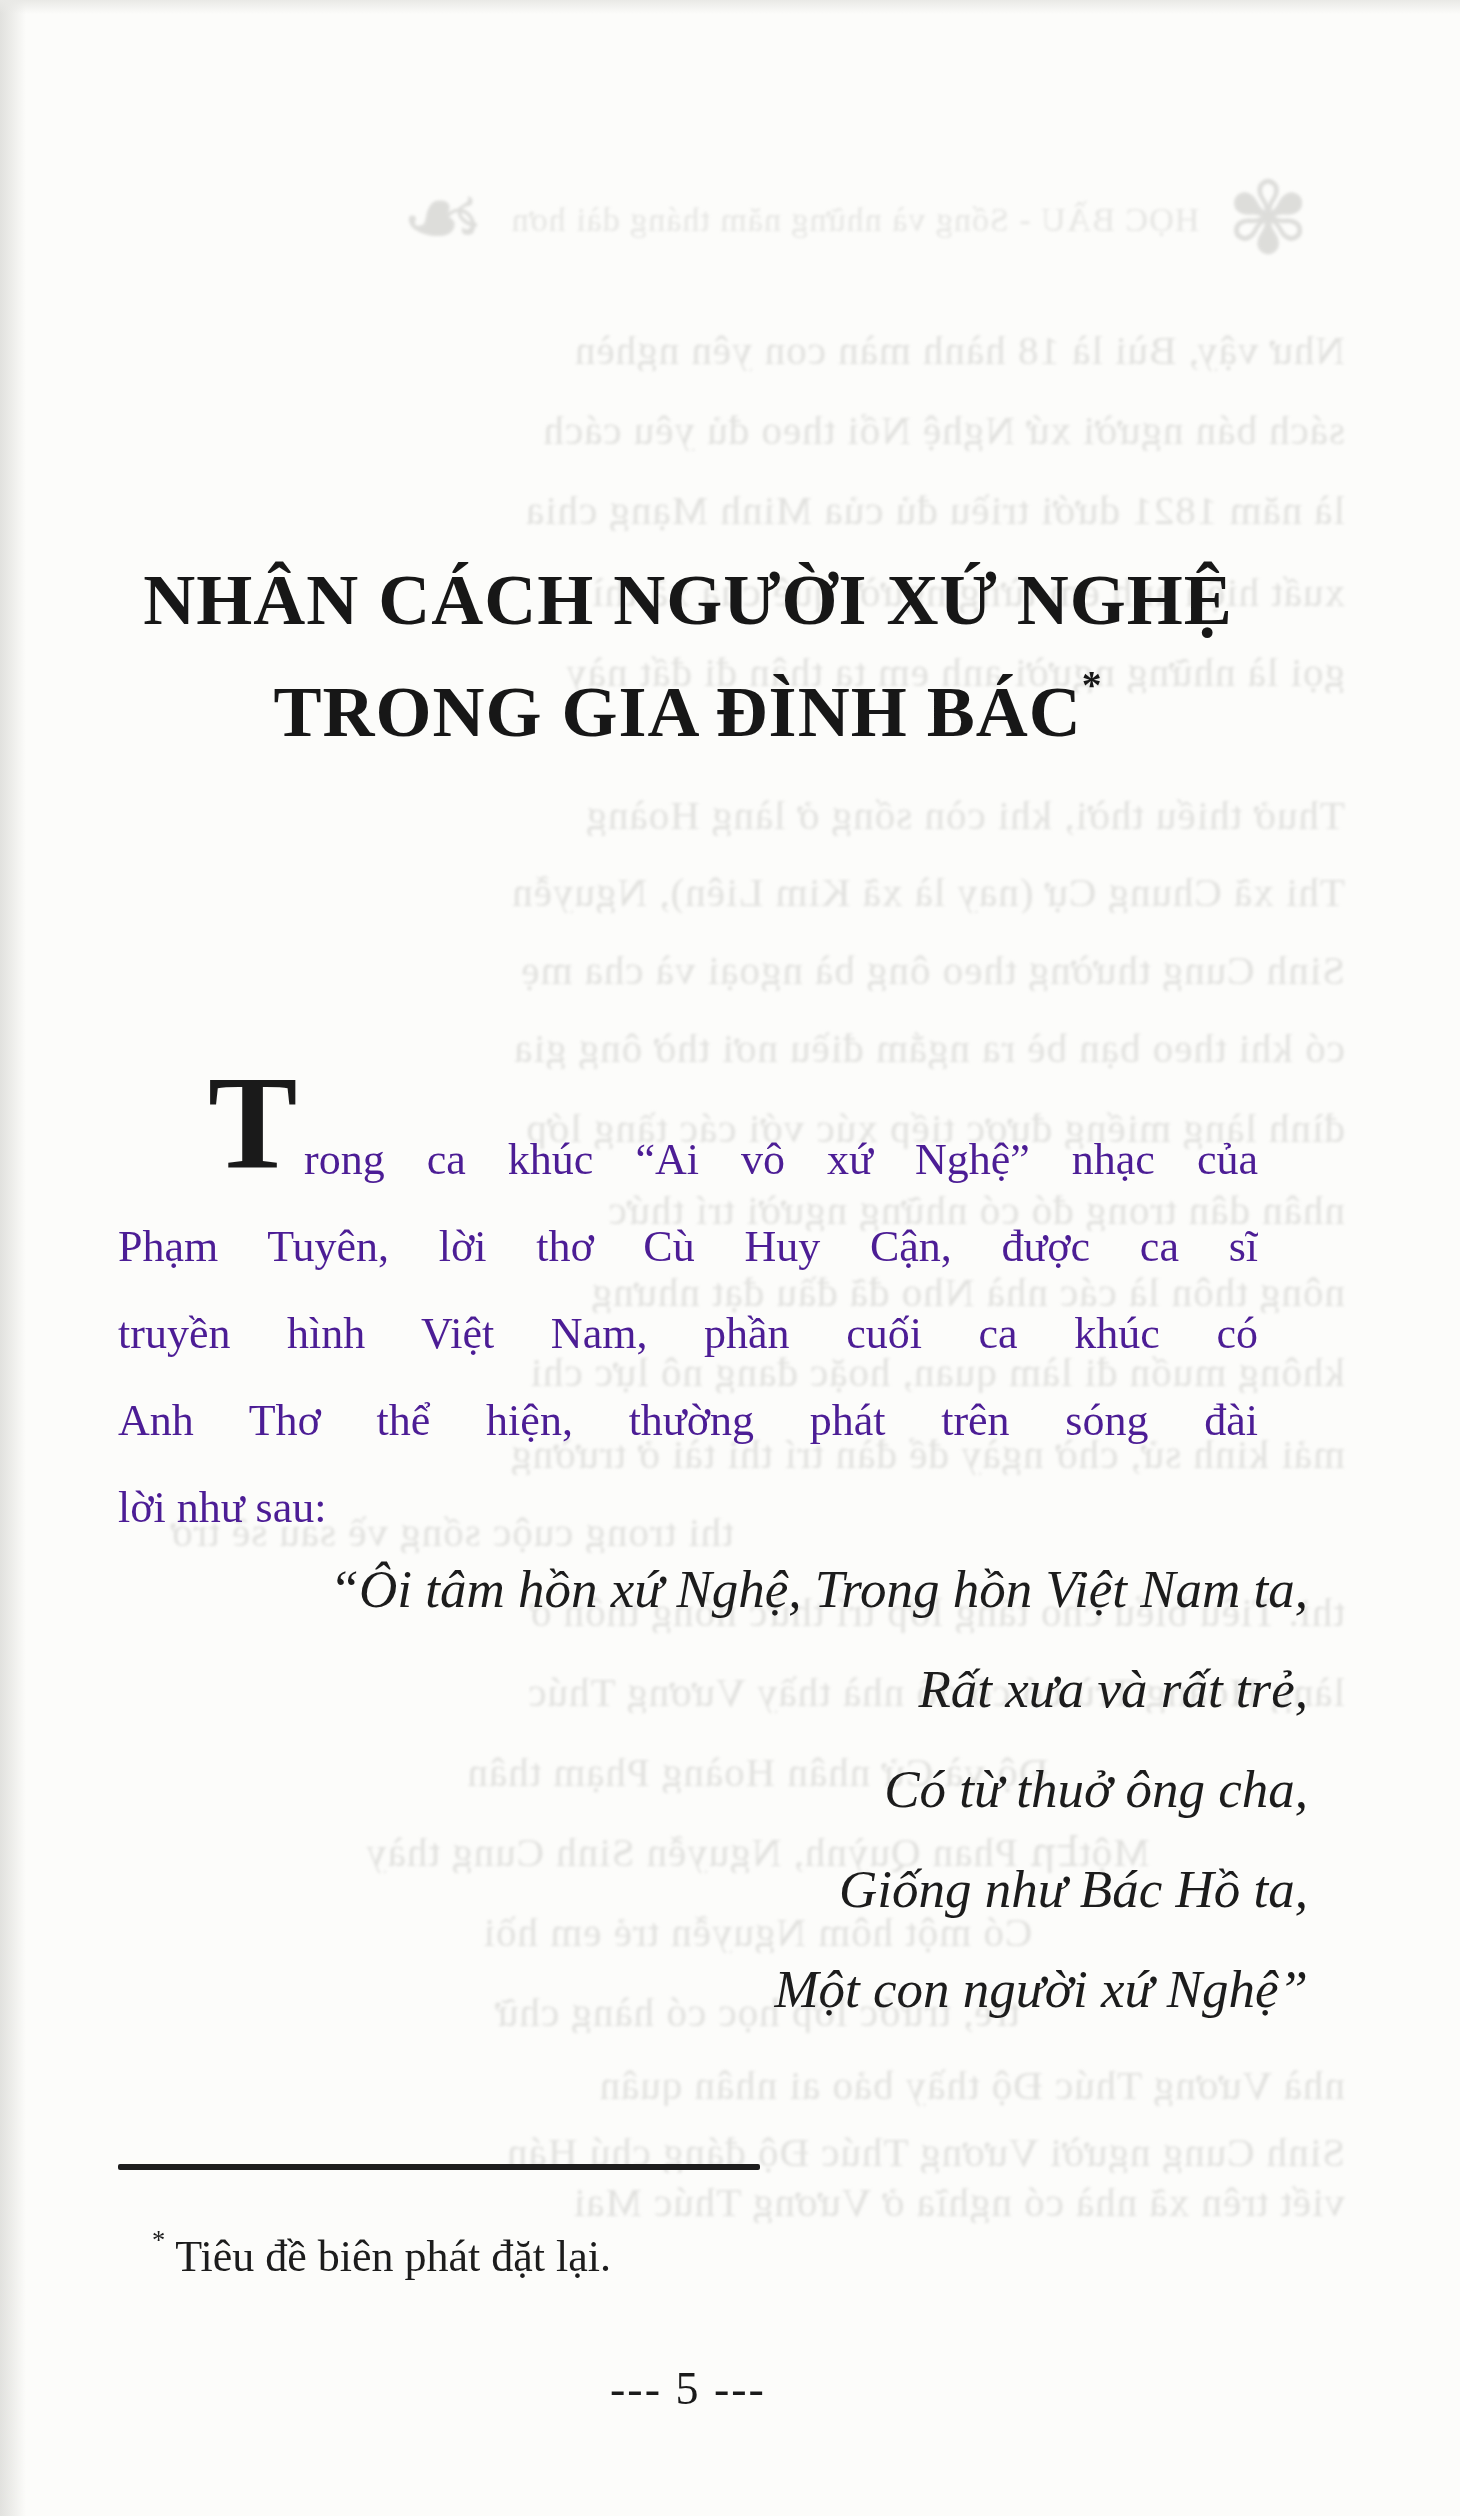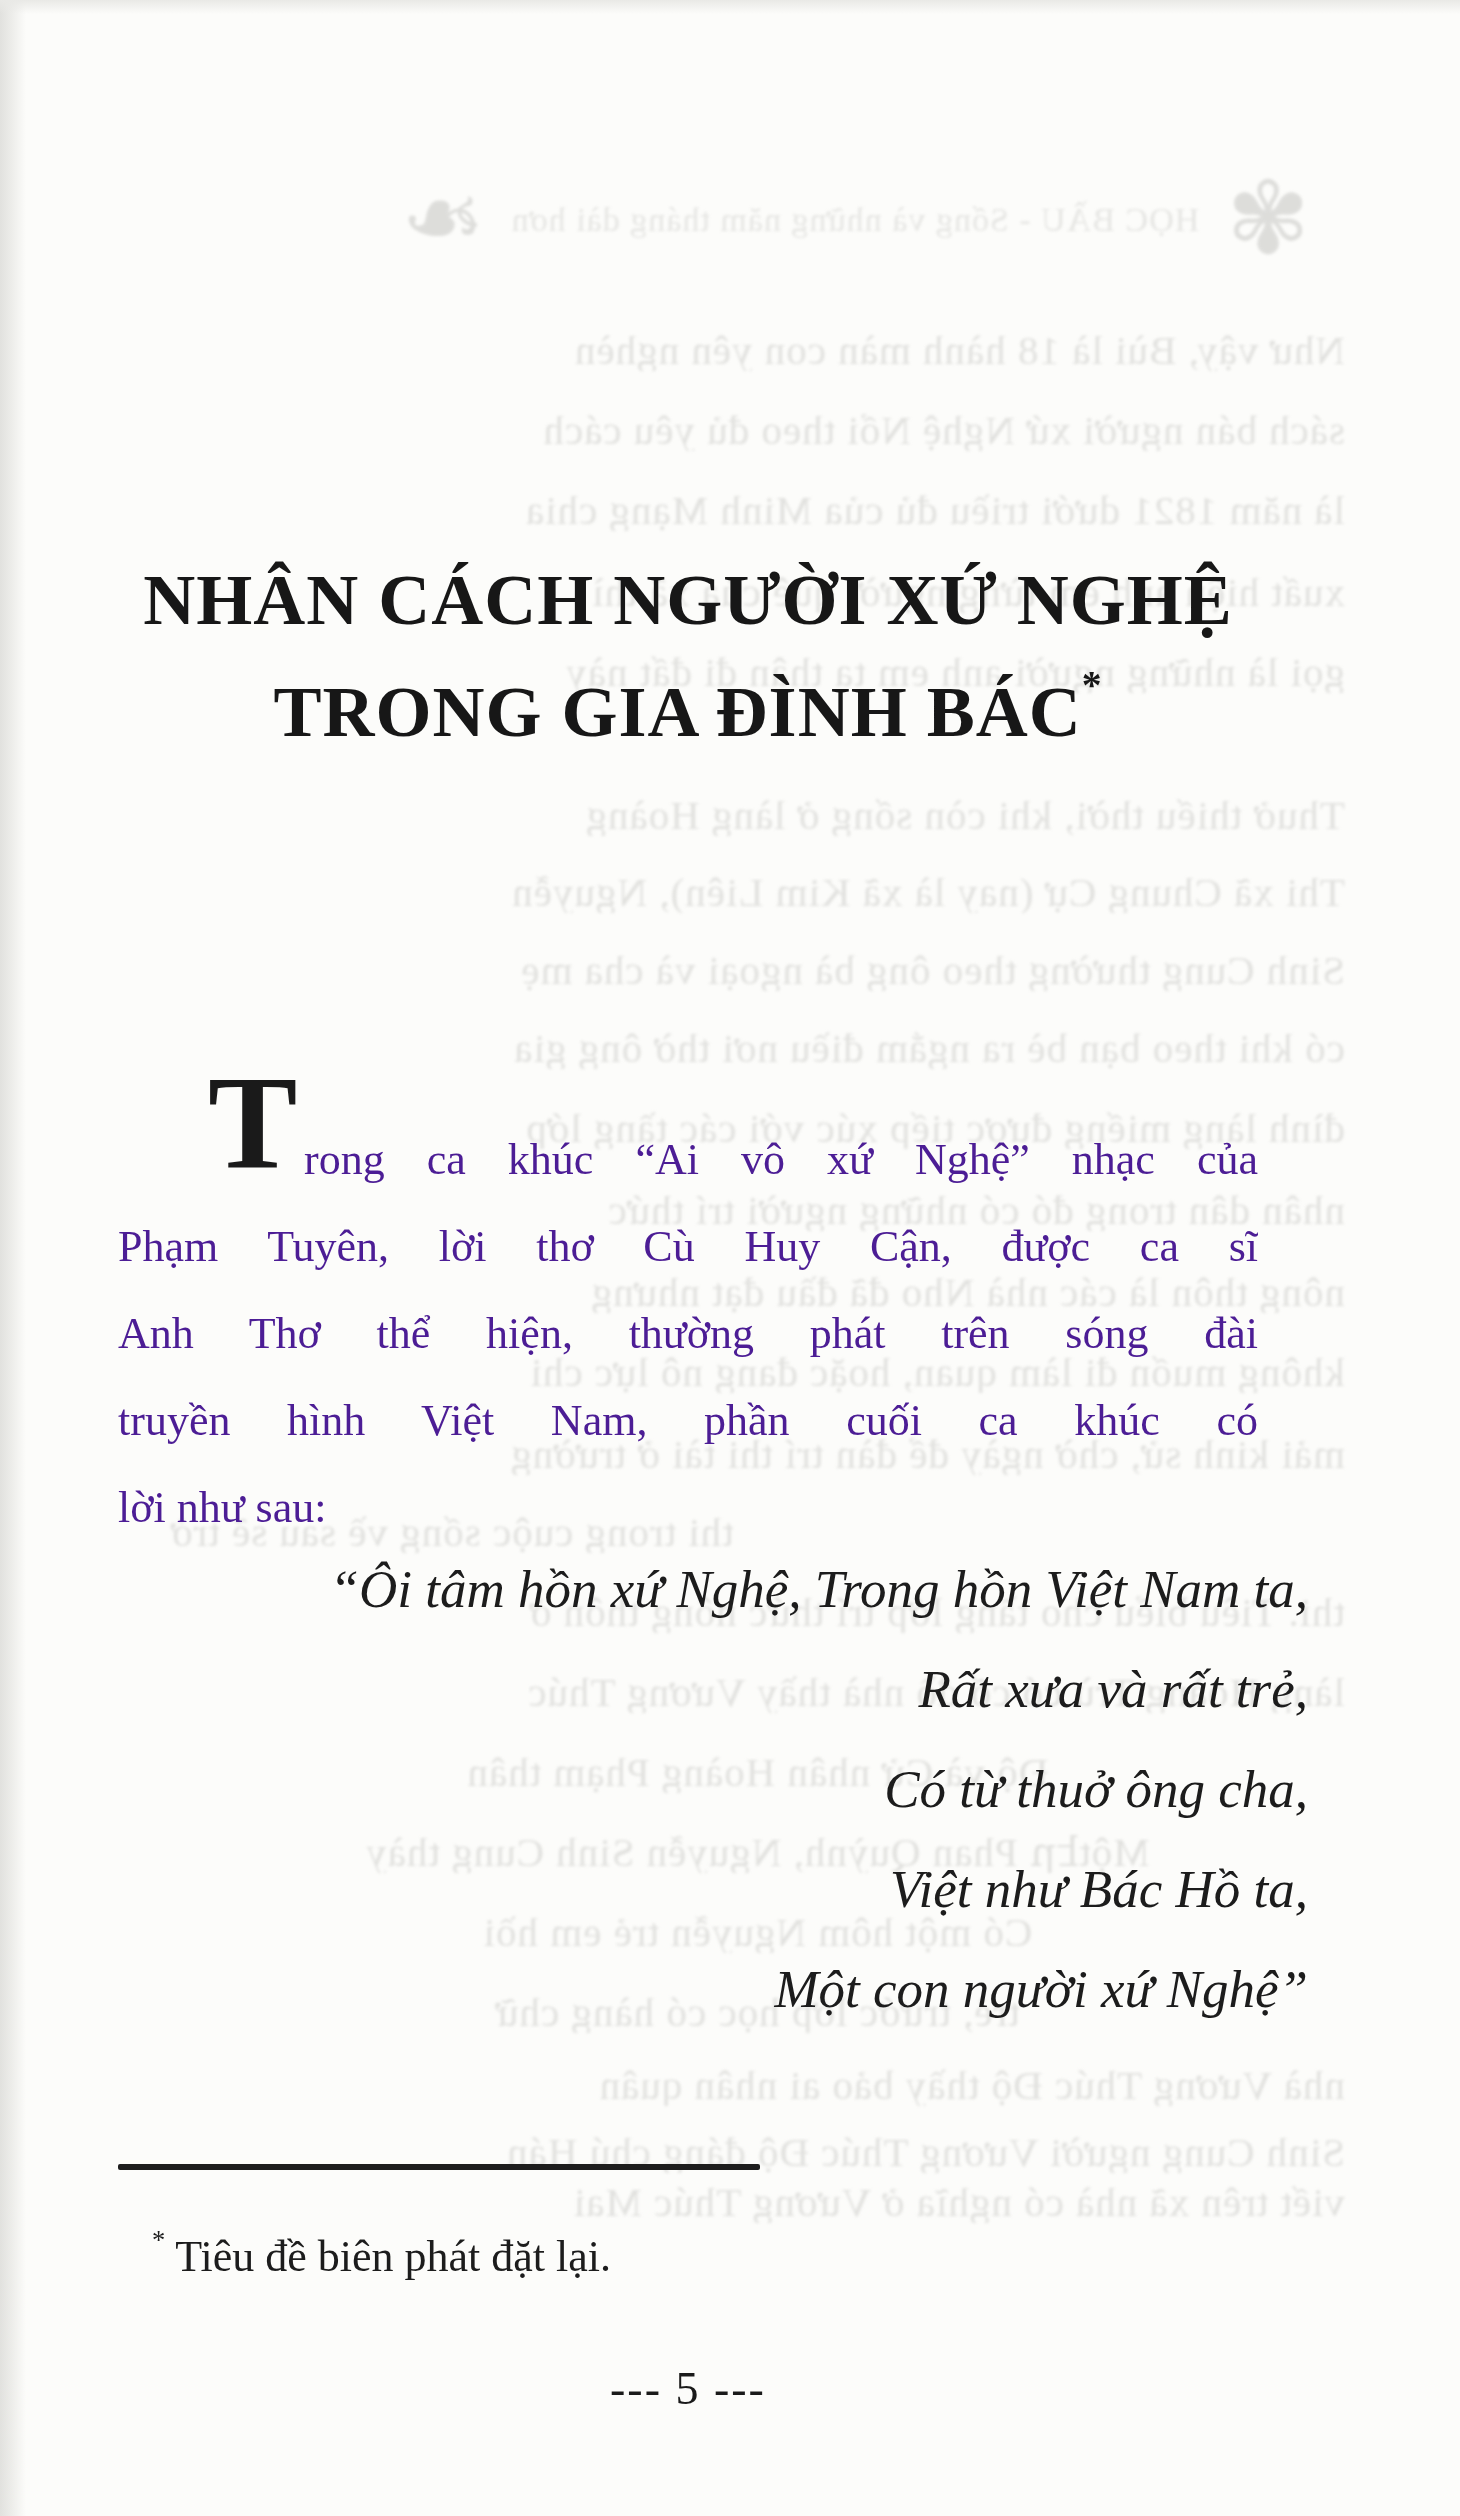--- a/index.html
+++ b/index.html
@@ -139,30 +139,30 @@
       <div>
         <span>TRONG GIA ĐÌNH BÁC</span><sup>*</sup>
       </div>
     </div>
 
     <div class="dropcap">T</div>
 
     <div class="prose">
       <div class="pl first just">rong ca khúc “Ai vô xứ Nghệ” nhạc của</div>
       <div class="pl just">Phạm Tuyên, lời thơ Cù Huy Cận, được ca sĩ</div>
+      <div class="pl just">truyền hình Việt Nam, phần cuối ca khúc có</div>
       <div class="pl just">Anh Thơ thể hiện, thường phát trên sóng đài</div>
-      <div class="pl just">truyền hình Việt Nam, phần cuối ca khúc có</div>
       <div class="pl">lời như sau:</div>
     </div>
 
     <div class="poem">
       <div class="vl">“Ôi tâm hồn xứ Nghệ, Trong hồn Việt Nam ta,</div>
       <div class="vl">Rất xưa và rất trẻ,</div>
       <div class="vl">Có từ thuở ông cha,</div>
-      <div class="vl">Việt như Bác Hồ ta,</div>
+      <div class="vl">Giống như Bác Hồ ta,</div>
       <div class="vl">Một con người xứ Nghệ”</div>
     </div>
 
     <div class="footnote-rule"></div>
 
     <div class="footnote">
       <sup>*</sup><span>Tiêu đề biên phát đặt lại.</span>
     </div>
 
     <div class="pagenum">--- 5 ---</div>

